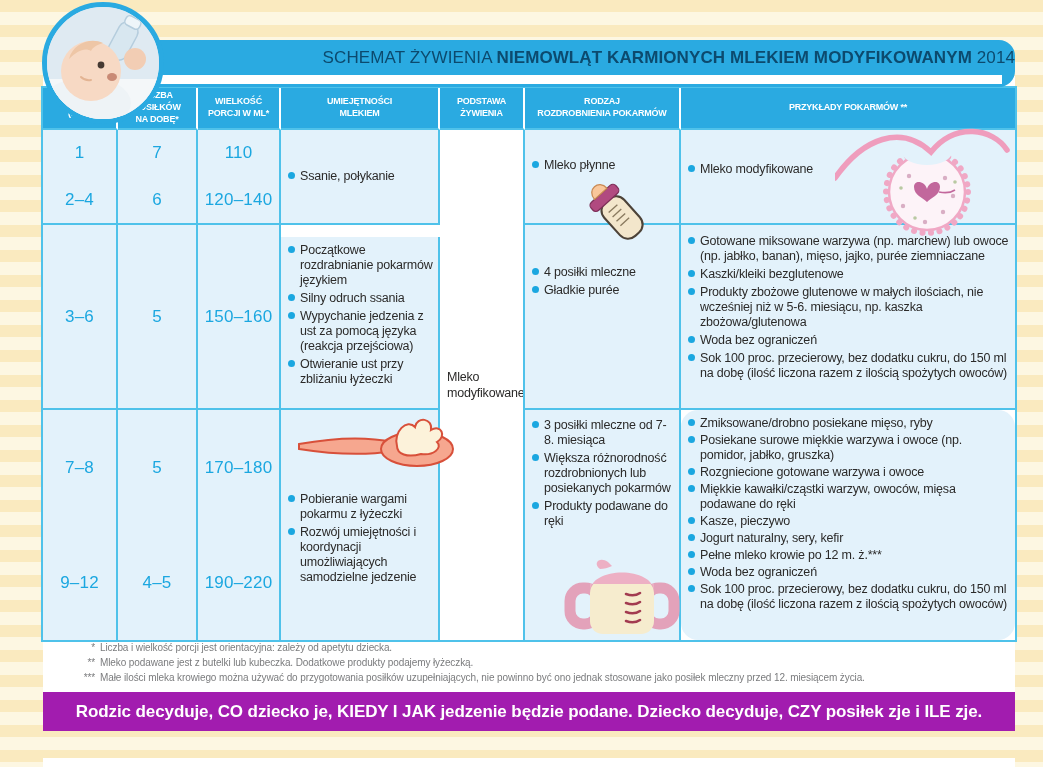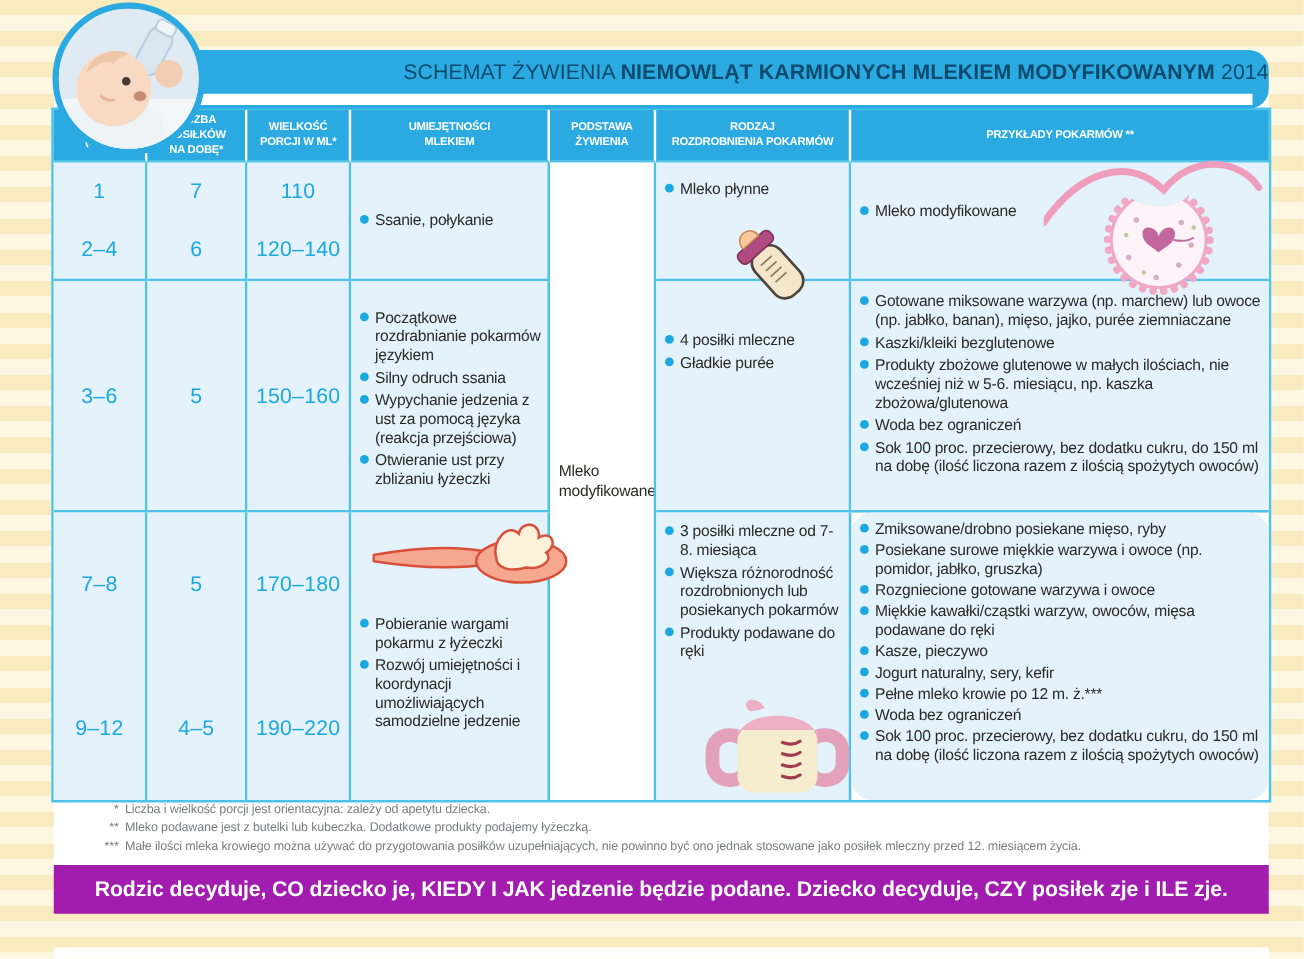--- a/index.html
+++ b/index.html
@@ -48,23 +48,23 @@
     white-space:pre-line;padding:1px 2px;box-sizing:border-box;
   }
   .hcell.lastcol{border-right:none;}
   .nums{display:flex;flex-direction:column;justify-content:space-around;align-items:center;}
   .num{color:#1ba7e0;font-size:17px;font-weight:500;letter-spacing:.2px;}
   .bullets{padding:6px 4px 4px 7px;display:flex;flex-direction:column;}
   .bitem{display:flex;align-items:flex-start;margin-bottom:3px;}
   .dot{width:7px;height:7px;border-radius:50%;background:#1ba7e0;margin:3px 5px 0 0;flex:none;}
   .btxt{color:#2b2a29;font-size:12.5px;line-height:1.2;letter-spacing:-.2px;}
   .skills-r1{justify-content:center;}
-  .texture-r1{padding-top:14px;}
+  .texture-r1{padding-top:28px;}
   .examples-r1{padding-top:32px;}
-  .skills-r2{padding-top:22px;}
+  .skills-r2{padding-top:6px;margin-top:12px;}
   .texture-r2{padding-top:40px;}
   .examples-r2{padding-top:9px;}
   .skills-r3{padding-top:82px;}
   .texture-r3{padding-top:8px;}
   .examples-r3{padding-top:6px;border-radius:17px;}
   .examples-r3 .bitem{margin-bottom:2px;}
   .base-cell{
     grid-column:5;grid-row:2 / span 4;background:#ffffff;
     display:flex;align-items:center;padding:0 4px 0 7px;
     color:#2b2a29;font-size:12.5px;line-height:1.3;letter-spacing:-.2px;

